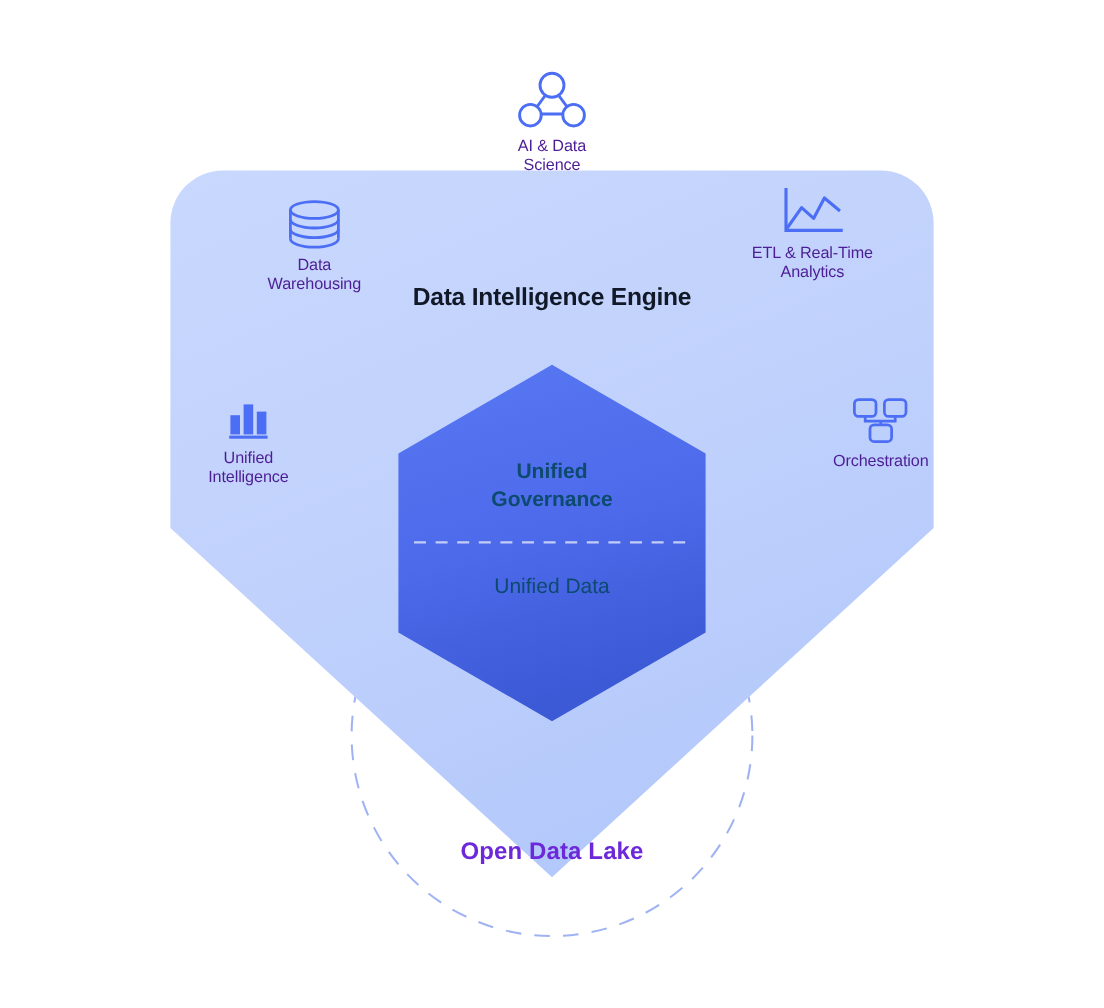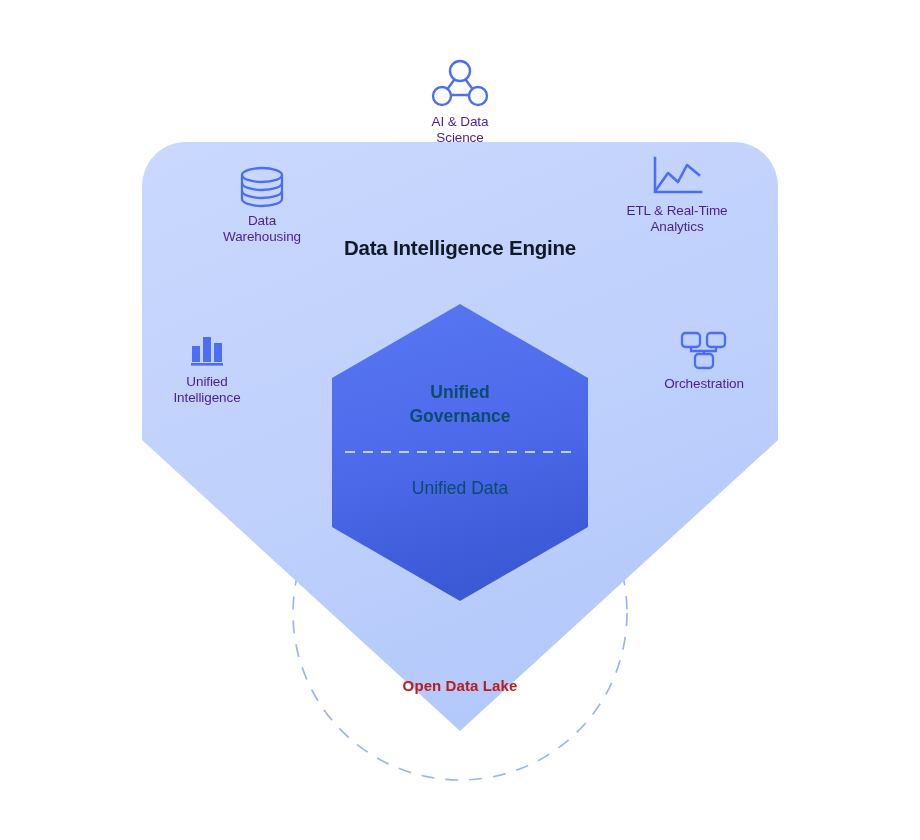--- a/index.html
+++ b/index.html
@@ -43,21 +43,21 @@
   .icon-wrap {
     display: block;
     margin: 0 auto 4px auto;
     line-height: 0;
   }
   
   #node-ai        { left: 380px; top: 58px;  width: 160px; }
   #node-dw        { left: 182px; top: 165px; width: 160px; }
   #node-etl       { left: 597px; top: 155px; width: 160px; }
   #node-bi        { left: 127px; top: 330px; width: 160px; }
-  #node-orch      { left: 624px; top: 330px; width: 160px; }
+  #node-orch      { left: 654px; top: 330px; width: 160px; }
 
   #engine-title {
     position: absolute;
     left: 300px;
     top: 236px;
     width: 320px;
     text-align: center;
     font-size: 20.5px;
     font-weight: bold;
     color: #111827;
@@ -81,26 +81,26 @@
   }
   #hex-text .data {
     display: block;
     font-size: 17.5px;
     font-weight: normal;
     margin-top: 50px;
   }
   #lake-label {
     position: absolute;
     left: 330px;
-    top: 677px;
+    top: 699px;
     width: 260px;
     text-align: center;
-    font-size: 15px;
+    font-size: 20px;
     font-weight: bold;
-    color: #b91c1c;
+    color: #6d28d9;
     letter-spacing: 0.1px;
   }
 </style>
 </head>
 <body>
 
 <div id="stage">
 
   <svg class="layer" viewBox="0 0 920 840" width="920" height="840" xmlns="http://www.w3.org/2000/svg">
     <defs>

